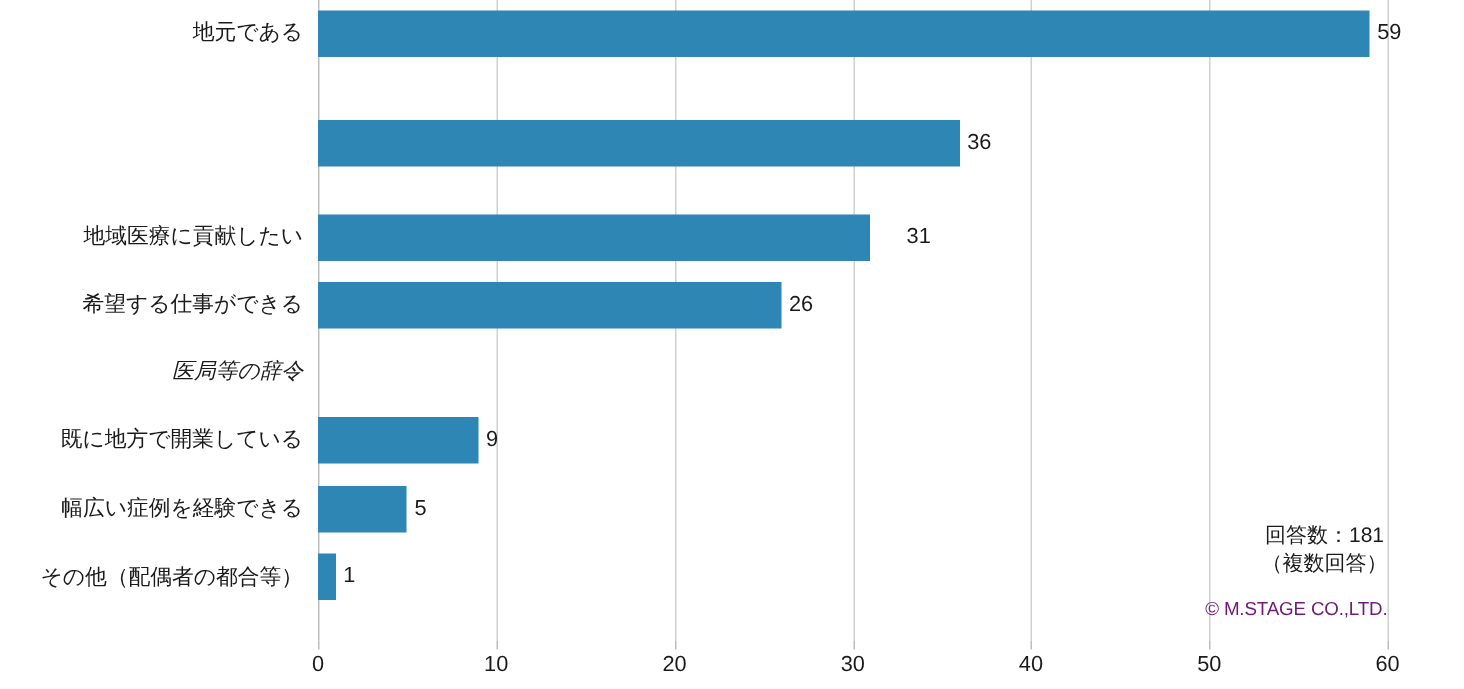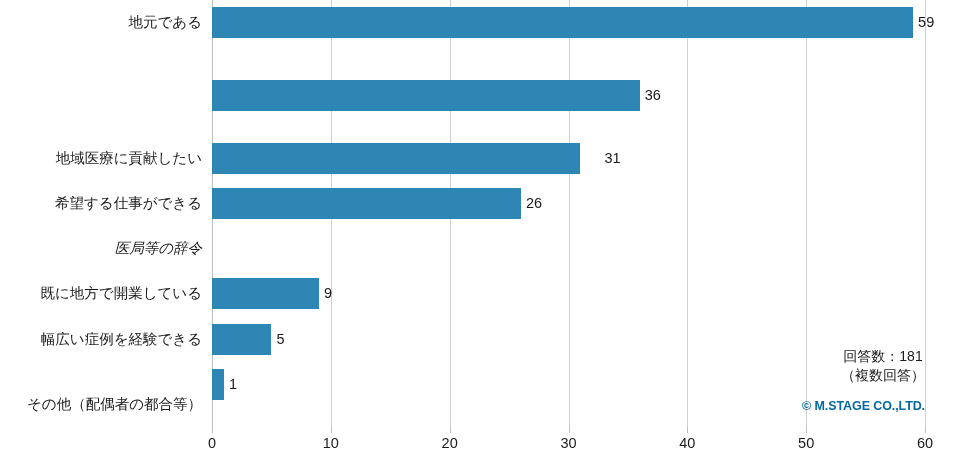--- a/index.html
+++ b/index.html
@@ -120,39 +120,38 @@
     font-size: 14px;
     line-height: 19px;
     color: #1a1a1a;
     white-space: nowrap;
   }
   #copyright {
     position: absolute;
     right: 51px;
     top: 399px;
     font-size: 12.5px;
-    color: #0369a1;
+    color: #701a75;
     white-space: nowrap;
     letter-spacing: -0.1px;
-    font-weight: bold;
   }
 </style>
 </head>
 <body>
 
 <div id="chart-root">
 
   <div id="category-axis">
     <div class="cat-label" style="top:7px;">地元である</div>
     <div class="cat-label" style="top:142.7px;">地域医療に貢献したい</div>
     <div class="cat-label" style="top:187.9px;">希望する仕事ができる</div>
     <div class="cat-label" style="top:233.1px;font-style:italic;">医局等の辞令</div>
     <div class="cat-label" style="top:278.3px;">既に地方で開業している</div>
     <div class="cat-label" style="top:323.6px;">幅広い症例を経験できる</div>
-    <div class="cat-label" style="top:389px;">その他（配偶者の都合等）</div>
+    <div class="cat-label" style="top:370px;">その他（配偶者の都合等）</div>
   </div>
 
   <div id="plot-area">
     <div class="gridline axis-zero" style="left:0px;"></div>
     <div class="gridline" style="left:118.8px;"></div>
     <div class="gridline" style="left:237.7px;"></div>
     <div class="gridline" style="left:356.5px;"></div>
     <div class="gridline" style="left:475.3px;"></div>
     <div class="gridline" style="left:594.2px;"></div>
     <div class="gridline" style="left:713px;"></div>

